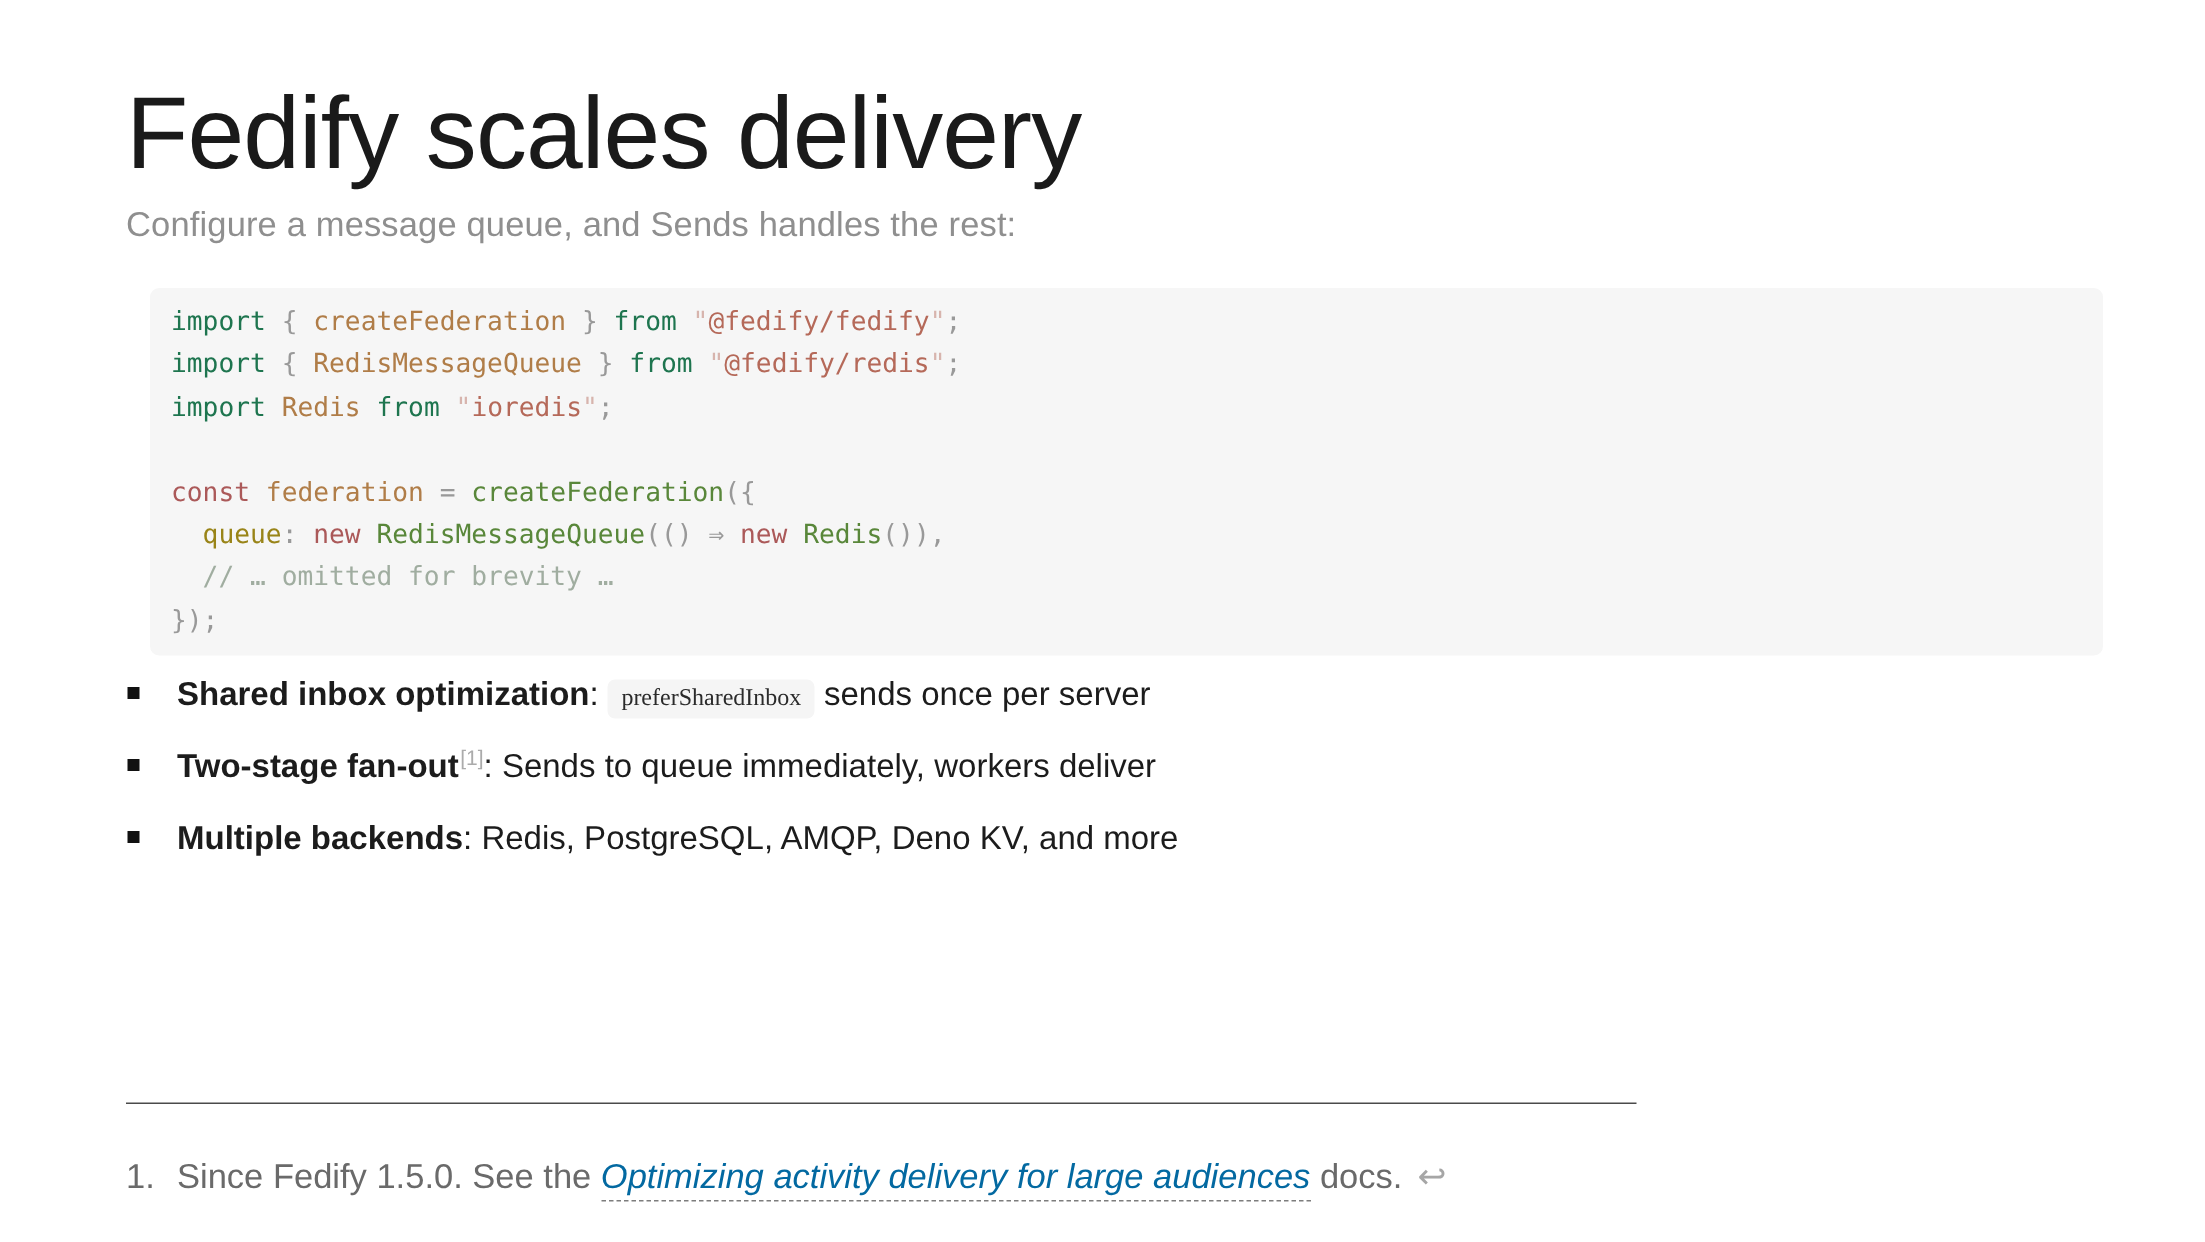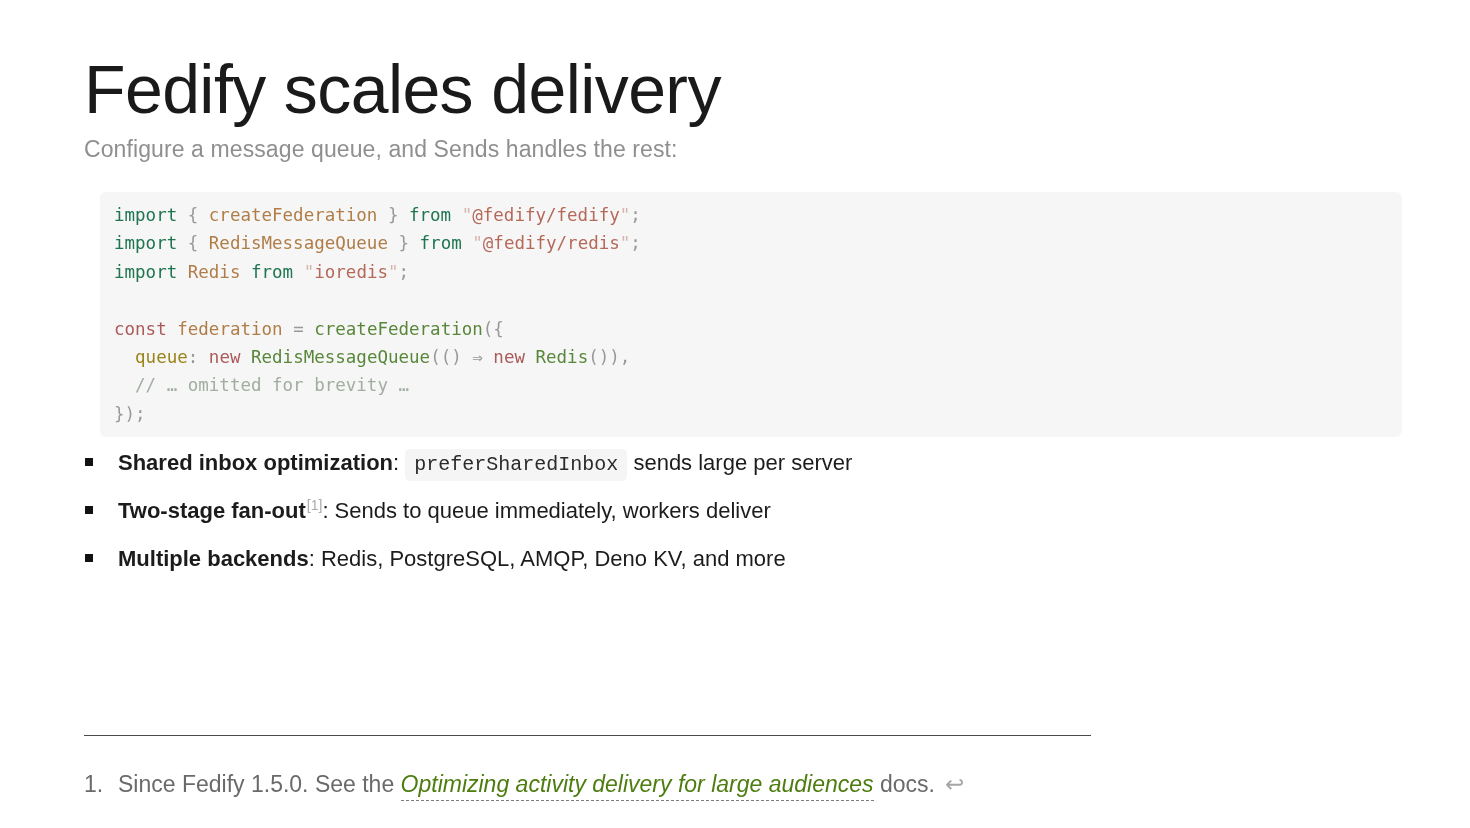--- a/index.html
+++ b/index.html
@@ -75,22 +75,22 @@
     top: 9px;
     width: 8px;
     height: 8px;
     background: #111111;
     display: inline-block;
   }
   .bullet-label {
     font-weight: 700;
   }
   .inline-code {
-    font-family: Liberation Mono, monospace;
-    font-size: 20px;
+    font-family: Liberation Serif, serif;
+    font-size: 16px;
     background: #f5f5f5;
     border-radius: 5px;
     padding: 4px 9px 5px 9px;
     color: #2b2b2b;
   }
   .fn-ref {
     font-size: 14px;
     color: #ababab;
     position: relative;
     top: -8px;
@@ -115,21 +115,21 @@
     color: #6a6a6a;
     display: flex;
     white-space: nowrap;
   }
   .fn-num {
     display: inline-block;
     width: 34px;
   }
   .fn-link {
     font-style: italic;
-    color: #4d7c0f;
+    color: #0369a1;
     text-decoration: none;
     border-bottom: 1.5px dashed #7d7d7d;
     padding-bottom: 3px;
     cursor: pointer;
   }
   .fn-backref {
     color: #a6a6a6;
     text-decoration: none;
     margin-left: 10px;
     cursor: pointer;
@@ -140,21 +140,21 @@
 
 <div class="slide">
 
   <h1 class="slide-title">Fedify scales delivery</h1>
 
   <p class="slide-subtitle">Configure a message queue, and Sends handles the rest:</p>
 
   <pre class="code-block" id="code-block" style="background: rgb(246, 246, 246);"><div class="code-line"><span style="color: rgb(30, 117, 79);">import</span><span style="color: rgb(153, 153, 153);"> { </span><span style="color: rgb(176, 125, 72);">createFederation</span><span style="color: rgb(153, 153, 153);"> } </span><span style="color: rgb(30, 117, 79);">from</span><span style="color: rgb(153, 153, 153);"> </span><span style="color: rgba(181, 105, 89, 0.467);">"</span><span style="color: rgb(181, 105, 89);">@fedify/fedify</span><span style="color: rgba(181, 105, 89, 0.467);">"</span><span style="color: rgb(153, 153, 153);">;</span></div><div class="code-line"><span style="color: rgb(30, 117, 79);">import</span><span style="color: rgb(153, 153, 153);"> { </span><span style="color: rgb(176, 125, 72);">RedisMessageQueue</span><span style="color: rgb(153, 153, 153);"> } </span><span style="color: rgb(30, 117, 79);">from</span><span style="color: rgb(153, 153, 153);"> </span><span style="color: rgba(181, 105, 89, 0.467);">"</span><span style="color: rgb(181, 105, 89);">@fedify/redis</span><span style="color: rgba(181, 105, 89, 0.467);">"</span><span style="color: rgb(153, 153, 153);">;</span></div><div class="code-line"><span style="color: rgb(30, 117, 79);">import</span><span style="color: rgb(153, 153, 153);"> </span><span style="color: rgb(176, 125, 72);">Redis</span><span style="color: rgb(153, 153, 153);"> </span><span style="color: rgb(30, 117, 79);">from</span><span style="color: rgb(153, 153, 153);"> </span><span style="color: rgba(181, 105, 89, 0.467);">"</span><span style="color: rgb(181, 105, 89);">ioredis</span><span style="color: rgba(181, 105, 89, 0.467);">"</span><span style="color: rgb(153, 153, 153);">;</span></div><div class="code-line">​</div><div class="code-line"><span style="color: rgb(171, 89, 89);">const</span><span style="color: rgb(153, 153, 153);"> </span><span style="color: rgb(176, 125, 72);">federation</span><span style="color: rgb(153, 153, 153);"> = </span><span style="color: rgb(89, 135, 58);">createFederation</span><span style="color: rgb(153, 153, 153);">({</span></div><div class="code-line"><span style="color: rgb(153, 153, 153);">  </span><span style="color: rgb(153, 132, 24);">queue</span><span style="color: rgb(153, 153, 153);">: </span><span style="color: rgb(171, 89, 89);">new</span><span style="color: rgb(153, 153, 153);"> </span><span style="color: rgb(89, 135, 58);">RedisMessageQueue</span><span style="color: rgb(153, 153, 153);">(() ⇒ </span><span style="color: rgb(171, 89, 89);">new</span><span style="color: rgb(153, 153, 153);"> </span><span style="color: rgb(89, 135, 58);">Redis</span><span style="color: rgb(153, 153, 153);">()),</span></div><div class="code-line"><span style="color: rgb(153, 153, 153);">  </span><span style="color: rgb(160, 173, 160);">// … omitted for brevity …</span></div><div class="code-line"><span style="color: rgb(153, 153, 153);">});</span></div></pre>
 
   <div class="bullet-list" id="bullet-list">
-      <div class="bullet-item"><span class="bullet-marker"></span><span class="bullet-label">Shared inbox optimization</span><span>: </span><span class="inline-code">preferSharedInbox</span><span> sends large per server</span></div>
+      <div class="bullet-item"><span class="bullet-marker"></span><span class="bullet-label">Shared inbox optimization</span><span>: </span><span class="inline-code">preferSharedInbox</span><span> sends once per server</span></div>
       <div class="bullet-item"><span class="bullet-marker"></span><span class="bullet-label">Two-stage fan-out</span><a class="fn-ref">[1]</a><span>: Sends to queue immediately, workers deliver</span></div>
       <div class="bullet-item"><span class="bullet-marker"></span><span class="bullet-label">Multiple backends</span><span>: Redis, PostgreSQL, AMQP, Deno KV, and more</span></div>
     </div>
 
   <hr class="footnote-sep">
 
   <div class="footnote">
     <span class="fn-num">1.</span>
     <span class="fn-text"><span>Since Fedify 1.5.0. See the </span><a class="fn-link">Optimizing activity delivery for large audiences</a><span> docs.</span><a class="fn-backref">↩</a></span>
   </div>

